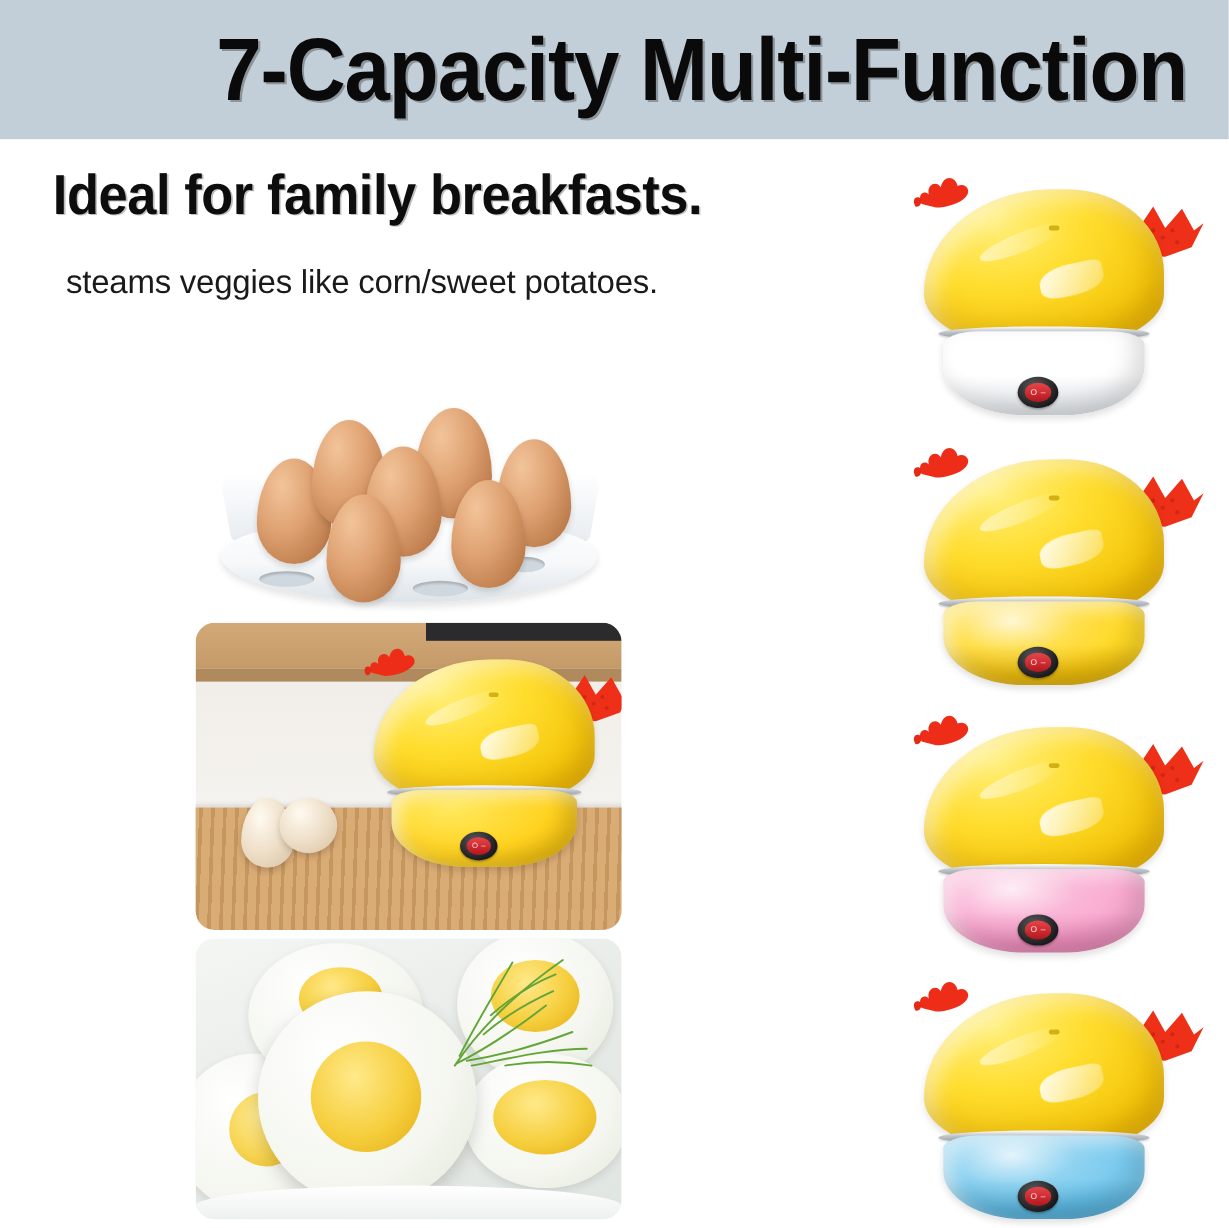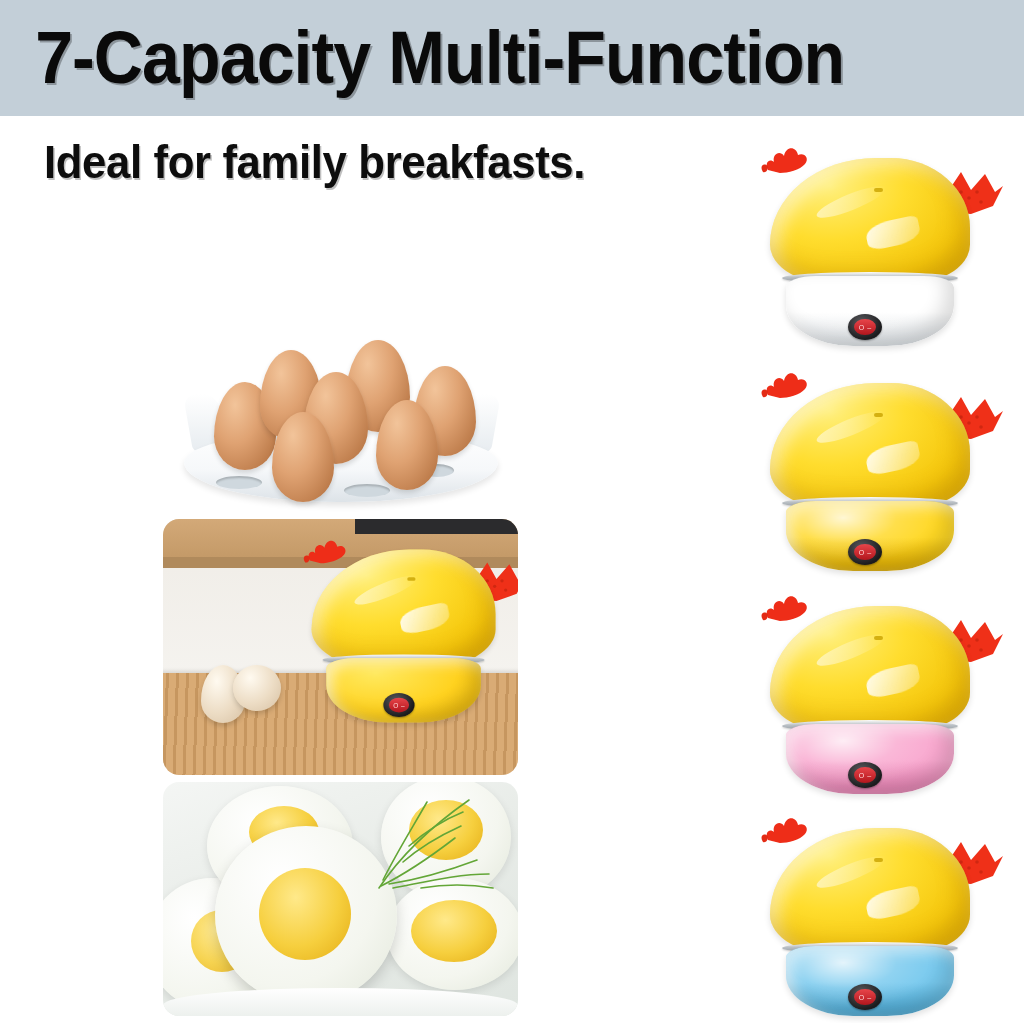--- a/index.html
+++ b/index.html
@@ -11,21 +11,21 @@
     position: relative;
     overflow: hidden;
     font-family: "Liberation Sans", sans-serif;
   }
 
   
   #header-band {
     position: absolute; left: 0; top: 0;
     width: 1024px; height: 116px;
     background: #c3cfd8;
-    display: flex; align-items: center; justify-content: flex-start;
+    display: flex; align-items: center; justify-content: flex-end;
   }
   #headline {
     font-family: "Liberation Sans Narrow", "Liberation Sans", sans-serif;
     font-weight: 700;
     font-size: 74px;
     letter-spacing: -1px;
     color: #0a0a0a;
     transform: scaleX(0.92);
     white-space: nowrap;
     line-height: 1;
@@ -204,20 +204,21 @@
 </head>
 <body style="background: rgb(255, 255, 255);">
 
 <div id="header-band" style="background: rgb(195, 207, 216);">
   <div id="headline">7-Capacity Multi-Function</div>
 </div>
 
 <div id="subhead">Ideal for family breakfasts.</div>
 
 <div id="body-copy">
+  <span>steams veggies like corn/sweet potatoes.</span>
 </div>
 
 <div id="egg-tray">
   <div class="tray-wall left"></div>
   <div class="tray-wall right"></div>
   <div class="tray-base"></div>
   <div class="tray-slot" style="left:40px;  top:142px;"></div>
   <div class="tray-slot" style="left:168px; top:150px;"></div>
   <div class="tray-slot" style="left:244px; top:130px; width:34px;"></div>
 

